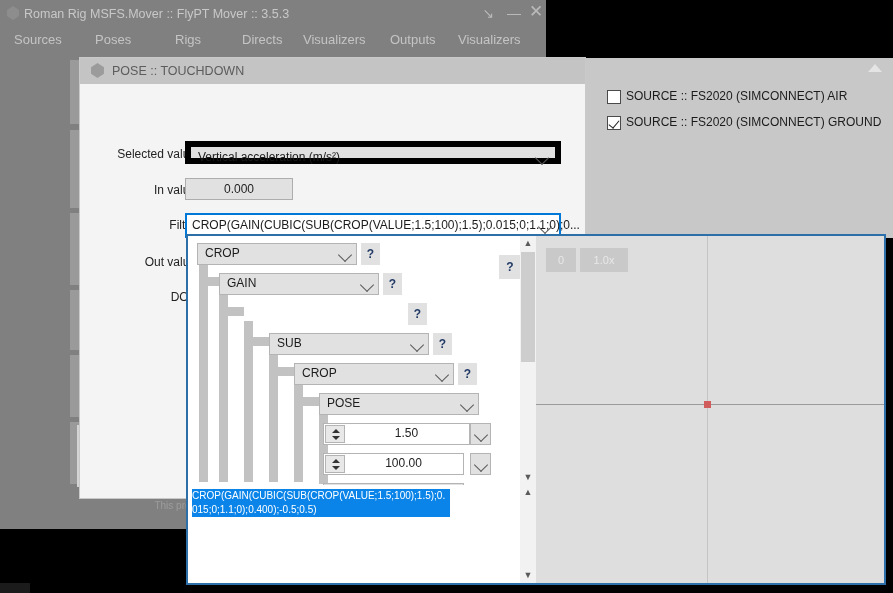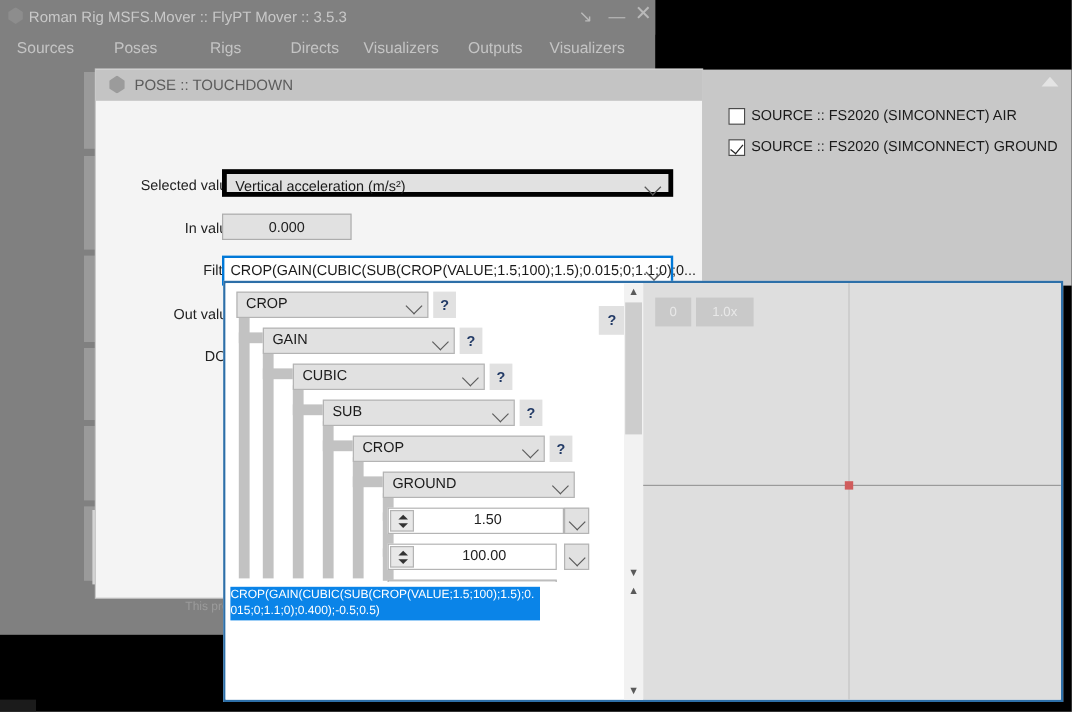--- a/index.html
+++ b/index.html
@@ -75,21 +75,21 @@
     clip-path:polygon(50% 0,93% 28%,93% 72%,50% 100%,7% 72%,7% 28%);
   }
   #pose-title-text{left:32px;top:4px;color:#5c5c5c;font-size:12.5px;line-height:18px;}
 
   
   .form-label{
     position:absolute;width:96px;text-align:right;color:#222;font-size:12px;
     line-height:18px;
   }
   .combo{
-    position:absolute;background:#e1e1e1;border:4px solid #000000;
+    position:absolute;background:#e1e1e1;border:6px solid #000000;
     box-sizing:border-box;height:23px;
   }
   .combo .txt{
     position:absolute;left:7px;top:3px;font-size:12px;color:#1b1b1b;
     white-space:nowrap;overflow:hidden;
   }
   .combo .chev{
     position:absolute;right:7px;top:6px;width:11px;height:11px;
   }
   .chev-g{
@@ -341,46 +341,40 @@
     <div class="help-btn" style="left:173px;top:7px;">?</div>
 
     <div class="tree-node" style="left:31px;top:37px;width:160px;">
       <div class="txt">GAIN</div>
       <div class="chev">
           <div class="chev-g"></div>
         </div>
     </div>
     <div class="help-btn" style="left:195px;top:37px;">?</div>
 
-    <div class="tree-node" style="left:56px;top:67px;width:160px;">
-      <div class="txt">CUBIC</div>
-      <div class="chev">
-          <div class="chev-g"></div>
-        </div>
-    </div>
     <div class="help-btn" style="left:220px;top:67px;">?</div>
 
     <div class="tree-node" style="left:81px;top:97px;width:160px;">
       <div class="txt">SUB</div>
       <div class="chev">
           <div class="chev-g"></div>
         </div>
     </div>
     <div class="help-btn" style="left:245px;top:97px;">?</div>
 
     <div class="tree-node" style="left:106px;top:127px;width:160px;">
       <div class="txt">CROP</div>
       <div class="chev">
           <div class="chev-g"></div>
         </div>
     </div>
     <div class="help-btn" style="left:270px;top:127px;">?</div>
 
     <div class="tree-node" style="left:131px;top:157px;width:160px;">
-      <div class="txt">GROUND</div>
+      <div class="txt">POSE</div>
       <div class="chev">
           <div class="chev-g"></div>
         </div>
     </div>
 
     <div class="spin-box" style="left:135px;top:187px;width:147px;">
       <div class="spin-arrows">
           <i class="up"></i>
           <i class="dn"></i>
         </div>

